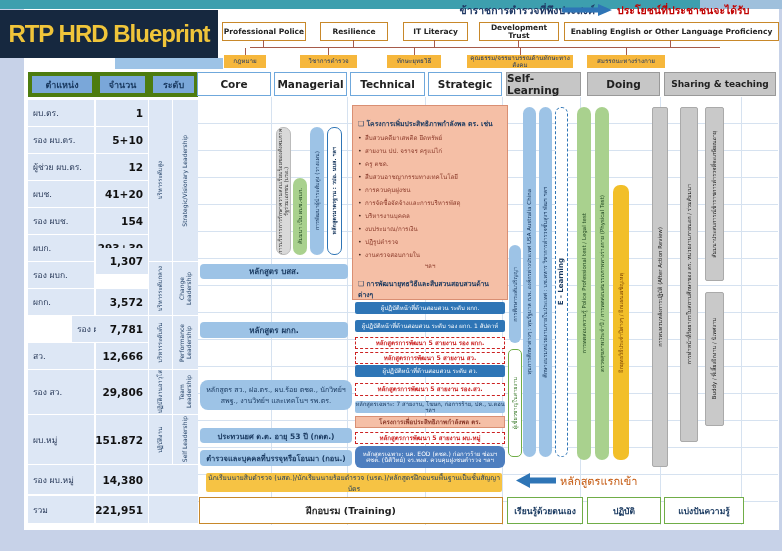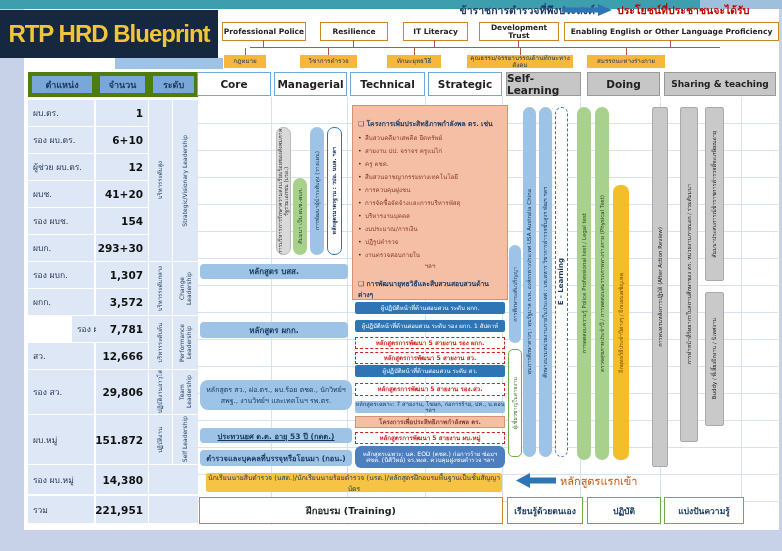--- a/index.html
+++ b/index.html
@@ -116,31 +116,31 @@
   <div class="colh colh-w" style="left:274px;width:73px;">Managerial</div>
   <div class="colh colh-w" style="left:350px;width:75px;">Technical</div>
   <div class="colh colh-w" style="left:428px;width:74px;">Strategic</div>
   <div class="colh colh-g" style="left:506px;width:75px;">Self- Learning</div>
   <div class="colh colh-g" style="left:587px;width:73px;">Doing</div>
   <div class="colh colh-g" style="left:664px;width:112px;font-size:9px;">Sharing &amp; teaching</div>
 
   <div class="cell-pos" style="top:100px;height:26px;">ผบ.ตร.</div>
   <div class="cell-cnt" style="top:100px;height:26px;">1</div>
   <div class="cell-pos" style="top:127px;height:26px;">รอง ผบ.ตร.</div>
-  <div class="cell-cnt" style="top:127px;height:26px;">6+10</div>
+  <div class="cell-cnt" style="top:127px;height:26px;">5+10</div>
   <div class="cell-pos" style="top:154px;height:26px;">ผู้ช่วย ผบ.ตร.</div>
   <div class="cell-cnt" style="top:154px;height:26px;">12</div>
   <div class="cell-pos" style="top:181px;height:26px;">ผบช.</div>
   <div class="cell-cnt" style="top:181px;height:26px;">41+20</div>
   <div class="cell-pos" style="top:208px;height:26px;">รอง ผบช.</div>
   <div class="cell-cnt" style="top:208px;height:26px;">154</div>
   <div class="cell-pos" style="top:235px;height:26px;">ผบก.</div>
   <div class="cell-cnt" style="top:235px;height:26px;">293+30</div>
   <div class="cell-pos" style="top:262px;height:26px;">รอง ผบก.</div>
-  <div class="cell-cnt" style="top:262px;height:26px;padding-left:39px;">1,307</div>
+  <div class="cell-cnt" style="top:248px;height:26px;padding-left:39px;">1,307</div>
   <div class="cell-pos" style="top:289px;height:26px;">ผกก.</div>
   <div class="cell-cnt" style="top:289px;height:26px;">3,572</div>
   <div class="cell-pos" style="top:316px;height:26px;margin-left:44px;">รอง ผกก.</div>
   <div class="cell-cnt" style="top:316px;height:26px;">7,781</div>
   <div class="cell-pos" style="top:343px;height:26px;">สว.</div>
   <div class="cell-cnt" style="top:343px;height:26px;">12,666</div>
   <div class="cell-pos" style="top:370px;height:44px;">รอง สว.</div>
   <div class="cell-cnt" style="top:370px;height:44px;">29,806</div>
   <div class="cell-pos" style="top:415px;height:49px;">ผบ.หมู่</div>
   <div class="cell-cnt" style="top:415px;height:49px;">151.872</div>
@@ -191,21 +191,21 @@
   <div class="vpill" style="left:310px;top:127px;width:14px;height:128px;background:#9dc3e6;">
       <span class="vt" style="color:#17375e;">การพัฒนาผู้นำระดับสูง (วางแผน)</span>
     </div>
   <div class="vpill" style="left:327px;top:127px;width:15px;height:128px;background:#fff;border:1px solid #2e75b6;">
       <span class="vt" style="color:#17375e;font-weight:bold;">หลักสูตรมาตรฐาน : วปอ. นบส. ฯลฯ</span>
     </div>
 
   <div class="hbar" style="left:200px;top:264px;width:148px;height:15px;font-size:8px;">หลักสูตร บสส.</div>
   <div class="hbar" style="left:200px;top:322px;width:148px;height:16px;font-size:8px;">หลักสูตร ผกก.</div>
   <div class="hbar" style="left:200px;top:380px;width:152px;height:30px;font-size:7px;font-weight:normal;border-radius:8px;padding:1px 6px;">หลักสูตร สว., ฝอ.ตร., ผบ.ร้อย ตชด., นักวิทย์ฯ สพฐ., งานวิทย์ฯ และเทคโนฯ รพ.ตร.</div>
-  <div class="hbar" style="left:200px;top:428px;width:152px;height:15px;font-size:7.5px;text-decoration:underline;">ประทวนยศ ด.ต. อายุ 53 ปี (กดต.)</div>
+  <div class="hbar" style="left:200px;top:428px;width:152px;height:15px;font-size:7.5px;">ประทวนยศ ด.ต. อายุ 53 ปี (กดต.)</div>
   <div class="hbar" style="left:200px;top:450px;width:152px;height:16px;font-size:7.5px;">ตำรวจและบุคคลที่บรรจุหรือโอนมา (กอน.)</div>
   <div class="hbar" style="left:206px;top:473px;width:296px;height:19px;background:#f6c344;font-size:6.8px;font-weight:normal;border-radius:2px;">นักเรียนนายสิบตำรวจ (นสต.)/นักเรียนนายร้อยตำรวจ (นรต.)/หลักสูตรฝึกอบรมพื้นฐานเป็นชั้นสัญญาบัตร</div>
 
   <div class="abs salmon">
     <div class="sal-title">❑ โครงการเพิ่มประสิทธิภาพกำลังพล ตร. เช่น</div>
     <ul class="sal-list">
       <li>สืบสวนคดียาเสพติด ยึดทรัพย์</li>
       <li>สายงาน ปป. จราจร ครูแม่ไก่</li>
       <li>ครู ตชด.</li>
       <li>สืบสวนอาชญากรรมทางเทคโนโลยี</li>

